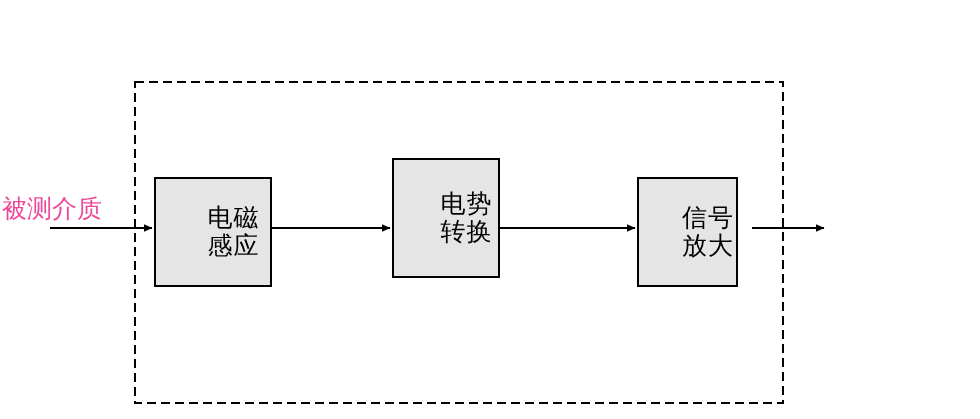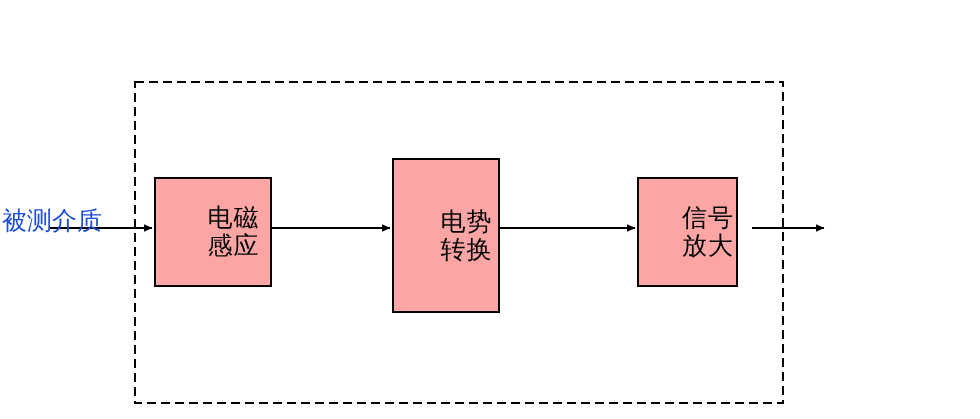--- a/index.html
+++ b/index.html
@@ -21,21 +21,21 @@
     position: absolute;
     left: 0;
     top: 0;
     width: 980px;
     height: 419px;
   }
   .node-box {
     position: absolute;
     box-sizing: border-box;
     border: 2px solid #000000;
-    background: #fca5a5;
+    background: #e5e5e5;
     display: flex;
     align-items: center;
     justify-content: center;
     text-align: center;
     color: #000000;
     line-height: 1.12;
     font-weight: 400;
     padding-left: 41px;
   }
   .node-label {
@@ -54,28 +54,28 @@
     top: 28px;
     width: 240px;
     text-align: center;
     font-size: 25px;
     color: #000000;
     letter-spacing: 1px;
   }
   #input-label {
     position: absolute;
     left: 2px;
-    top: 204px;
+    top: 192px;
     font-size: 25px;
-    color: #1d4ed8;
+    color: #ec4899;
     letter-spacing: 0px;
     white-space: nowrap;
   }
   .box-electromagnetic-induction { left: 154px; top: 177px; width: 118px; height: 110px; }
-  .box-potential-conversion      { left: 392px; top: 158px; width: 108px; height: 155px; }
+  .box-potential-conversion      { left: 392px; top: 158px; width: 108px; height: 120px; }
   .box-signal-amplification      { left: 637px; top: 177px; width: 101px; height: 110px; }
   .box-display-instrument        { left: 826px; top: 177px; width: 152px; height: 110px; }
 </style>
 </head>
 <body>
 
 <div id="diagram-root">
 
   <svg class="svg-layer" viewBox="0 0 980 419">
     <defs>

